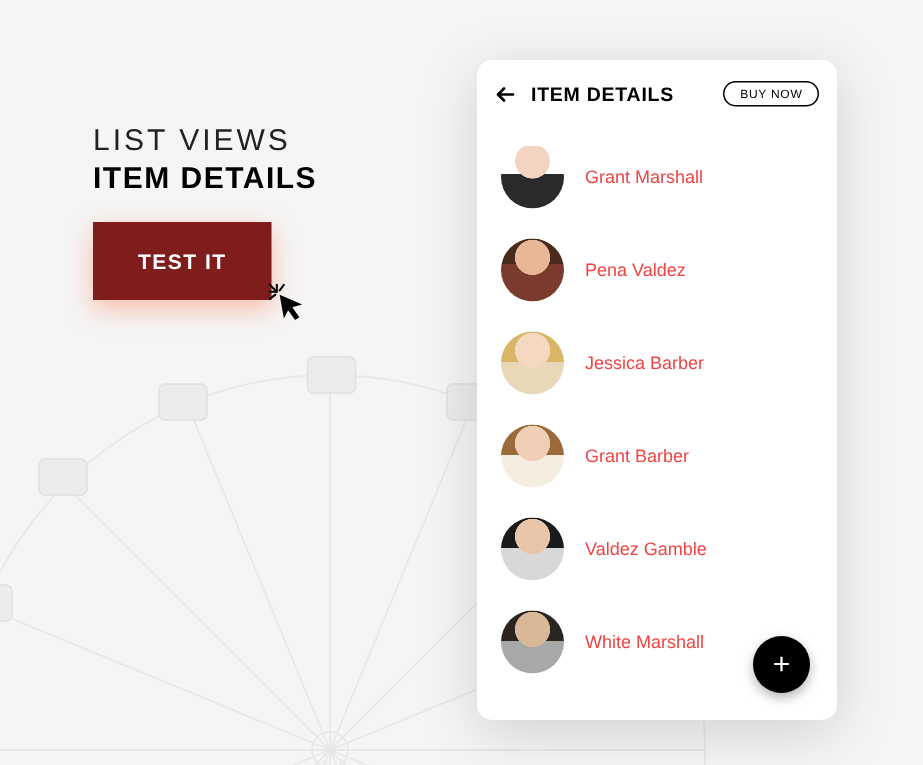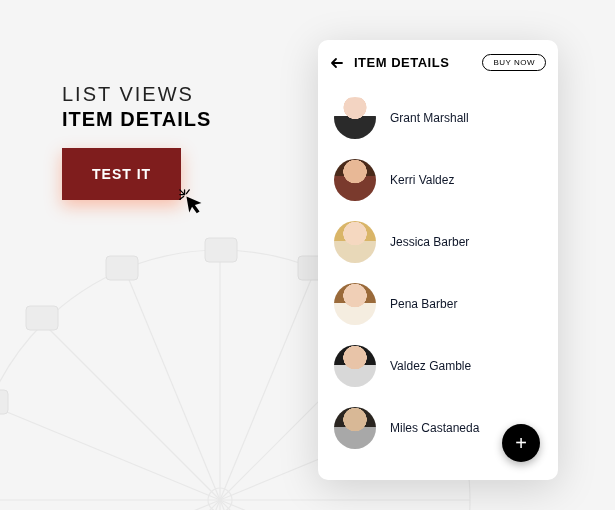--- a/index.html
+++ b/index.html
@@ -116,21 +116,21 @@
   .avatar {
     width: 42px;
     height: 42px;
     border-radius: 50%;
     flex-shrink: 0;
     position: relative;
     overflow: hidden;
   }
   .item-name {
     font-size: 12px;
-    color: #0f172a;
+    color: #ef4444;
   }
   .fab {
     position: absolute;
     bottom: 18px;
     right: 18px;
     width: 38px;
     height: 38px;
     border-radius: 50%;
     background: #000;
     color: #fff;
@@ -218,36 +218,36 @@
     <div class="buy-pill">BUY NOW</div>
   </div>
 
   <div class="list">
     <div class="list-item">
       <div class="avatar av1"></div>
       <div class="item-name">Grant Marshall</div>
     </div>
     <div class="list-item">
       <div class="avatar av2"></div>
-      <div class="item-name">Kerri Valdez</div>
+      <div class="item-name">Pena Valdez</div>
     </div>
     <div class="list-item">
       <div class="avatar av3"></div>
       <div class="item-name">Jessica Barber</div>
     </div>
     <div class="list-item">
       <div class="avatar av4"></div>
-      <div class="item-name">Pena Barber</div>
+      <div class="item-name">Grant Barber</div>
     </div>
     <div class="list-item">
       <div class="avatar av5"></div>
       <div class="item-name">Valdez Gamble</div>
     </div>
     <div class="list-item">
       <div class="avatar av6"></div>
-      <div class="item-name">Miles Castaneda</div>
+      <div class="item-name">White Marshall</div>
     </div>
   </div>
 
   <div class="fab">
     <span>+</span>
   </div>
 </div>
 
 </body></html>

